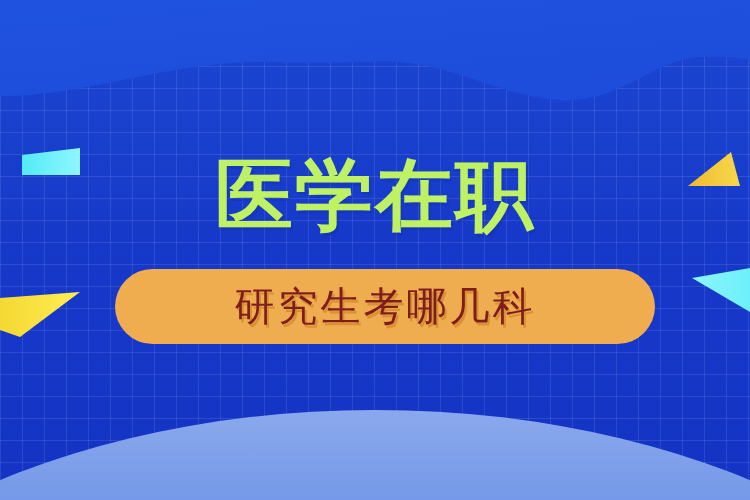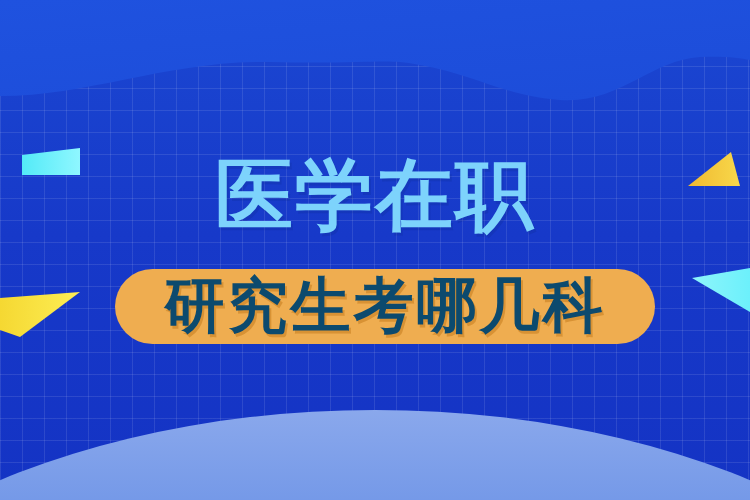--- a/index.html
+++ b/index.html
@@ -38,21 +38,21 @@
 
   svg.layer { display: block; }
 
   
   .headline {
     position: absolute;
     left: 0;
     top: 156px;
     width: 750px;
     text-align: center;
-    color: #7dd3fc;
+    color: #bef264;
     font-size: 78px;
     font-weight: 700;
     letter-spacing: 2px;
     line-height: 1;
     white-space: nowrap;
     text-shadow: 2px 3px 0 rgba(12,40,130,0.18);
   }
 
   
   .pill {
@@ -62,23 +62,23 @@
     width: 540px;
     height: 75px;
     background: #efad50;
     border-radius: 38px;
     display: flex;
     align-items: center;
     justify-content: center;
     box-sizing: border-box;
   }
   .pill-text {
-    color: #0c4a6e;
-    font-size: 60px;
-    font-weight: 700;
+    color: #7f1d1d;
+    font-size: 40px;
+    font-weight: 400;
     letter-spacing: 3px;
     line-height: 1;
     white-space: nowrap;
     text-shadow: 2px 3px 0 rgba(196,124,30,0.55);
     transform: translateY(-1px);
   }
 </style>
 </head>
 <body>
 

